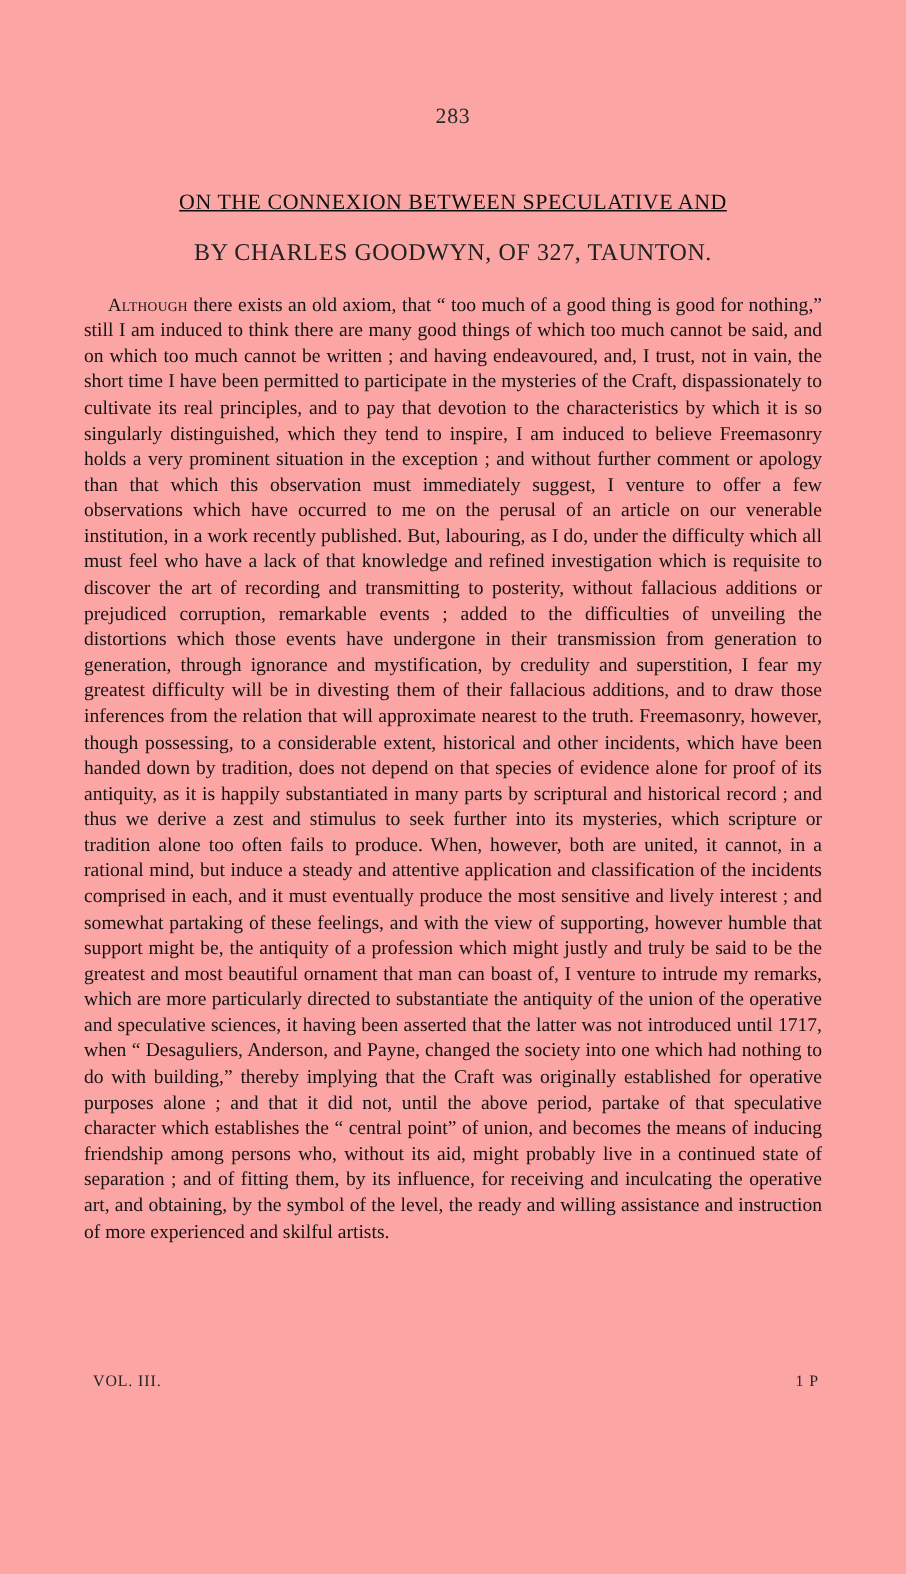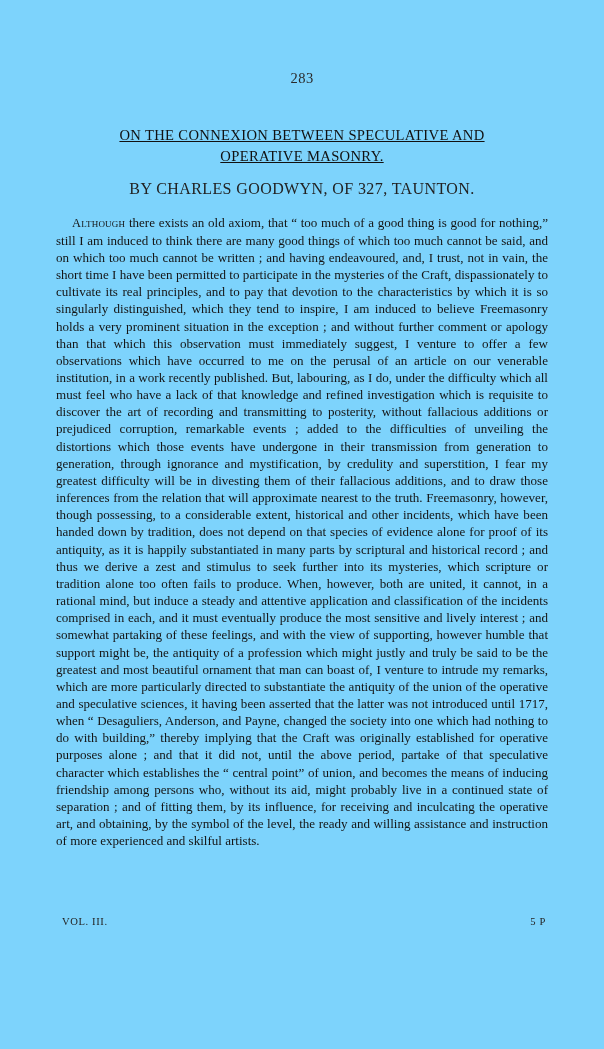--- a/index.html
+++ b/index.html
@@ -11,21 +11,21 @@
     width: 604px;
     height: 1049px;
     overflow: hidden;
     font-family: "Liberation Serif", serif;
     color: #1a1a1a;
   }
   .page {
     position: relative;
     width: 604px;
     height: 1049px;
-    background: #7dd3fc;
+    background: #fca5a5;
     box-sizing: border-box;
   }
   .content {
     position: absolute;
     left: 40px;
     top: 70px;
     width: 524px;
   }
   .page-number {
     text-align: center;
@@ -102,29 +102,28 @@
 <body>
 
 <div class="page">
 
   <div class="content">
 
     <div class="page-number">283</div>
 
     <div class="title">
       <span class="line">ON THE CONNEXION BETWEEN SPECULATIVE AND</span>
-      <span class="line">OPERATIVE MASONRY.</span>
     </div>
 
     <div class="byline">BY CHARLES GOODWYN, OF 327, TAUNTON.</div>
 
     <div class="body-text">
       <p class="first"><span class="smallcaps">Although</span><span> there exists an old axiom, that “ too much of a good thing is good for nothing,” still I am induced to think there are many good things of which too much cannot be said, and on which too much cannot be written ; and having endeavoured, and, I trust, not in vain, the short time I have been permitted to participate in the mysteries of the Craft, dispassionately to cultivate its real principles, and to pay that devotion to the characteristics by which it is so singularly distinguished, which they tend to inspire, I am induced to believe Freemasonry holds a very prominent situation in the exception ; and without further comment or apology than that which this observation must immediately suggest, I venture to offer a few observations which have occurred to me on the perusal of an article on our venerable institution, in a work recently published.   But, labouring, as I do, under the difficulty which all must feel who have a lack of that knowledge and refined investigation which is requisite to discover the art of recording and transmitting to posterity, without fallacious additions or prejudiced corruption, remarkable events ; added to the difficulties of unveiling the distortions which those events have undergone in their transmission from generation to generation, through ignorance and mystification, by credulity and superstition, I fear my greatest difficulty will be in divesting them of their fallacious additions, and to draw those inferences from the relation that will approximate nearest to the truth.   Freemasonry, however, though possessing, to a considerable extent, historical and other incidents, which have been handed down by tradition, does not depend on that species of evidence alone for proof of its antiquity, as it is happily substantiated in many parts by scriptural and historical record ; and thus we derive a zest and stimulus to seek further into its mysteries, which scripture or tradition alone too often fails to produce.   When, however, both are united, it cannot, in a rational mind, but induce a steady and attentive application and classification of the incidents comprised in each, and it must eventually produce the most sensitive and lively interest ; and somewhat partaking of these feelings, and with the view of supporting, however humble that support might be, the antiquity of a profession which might justly and truly be said to be the greatest and most beautiful ornament that man can boast of, I venture to intrude my remarks, which are more particularly directed to substantiate the antiquity of the union of the operative and speculative sciences, it having been asserted that the latter was not introduced until 1717, when “ Desaguliers, Anderson, and Payne, changed the society into one which had nothing to do with building,” thereby implying that the Craft was originally established for operative purposes alone ; and that it did not, until the above period, partake of that speculative character which establishes the “ central point” of union, and becomes the means of inducing friendship among persons who, without its aid, might probably live in a continued state of separation ; and of fitting them, by its influence, for receiving and inculcating the operative art, and obtaining, by the symbol of the level, the ready and willing assistance and instruction of more experienced and skilful artists.</span></p>
     </div>
 
   </div>
 
   <div class="footer">
     <span class="vol">VOL. III.</span>
-    <span class="sig">5 P</span>
+    <span class="sig">1 P</span>
   </div>
 
 </div>
 
 </body></html>

